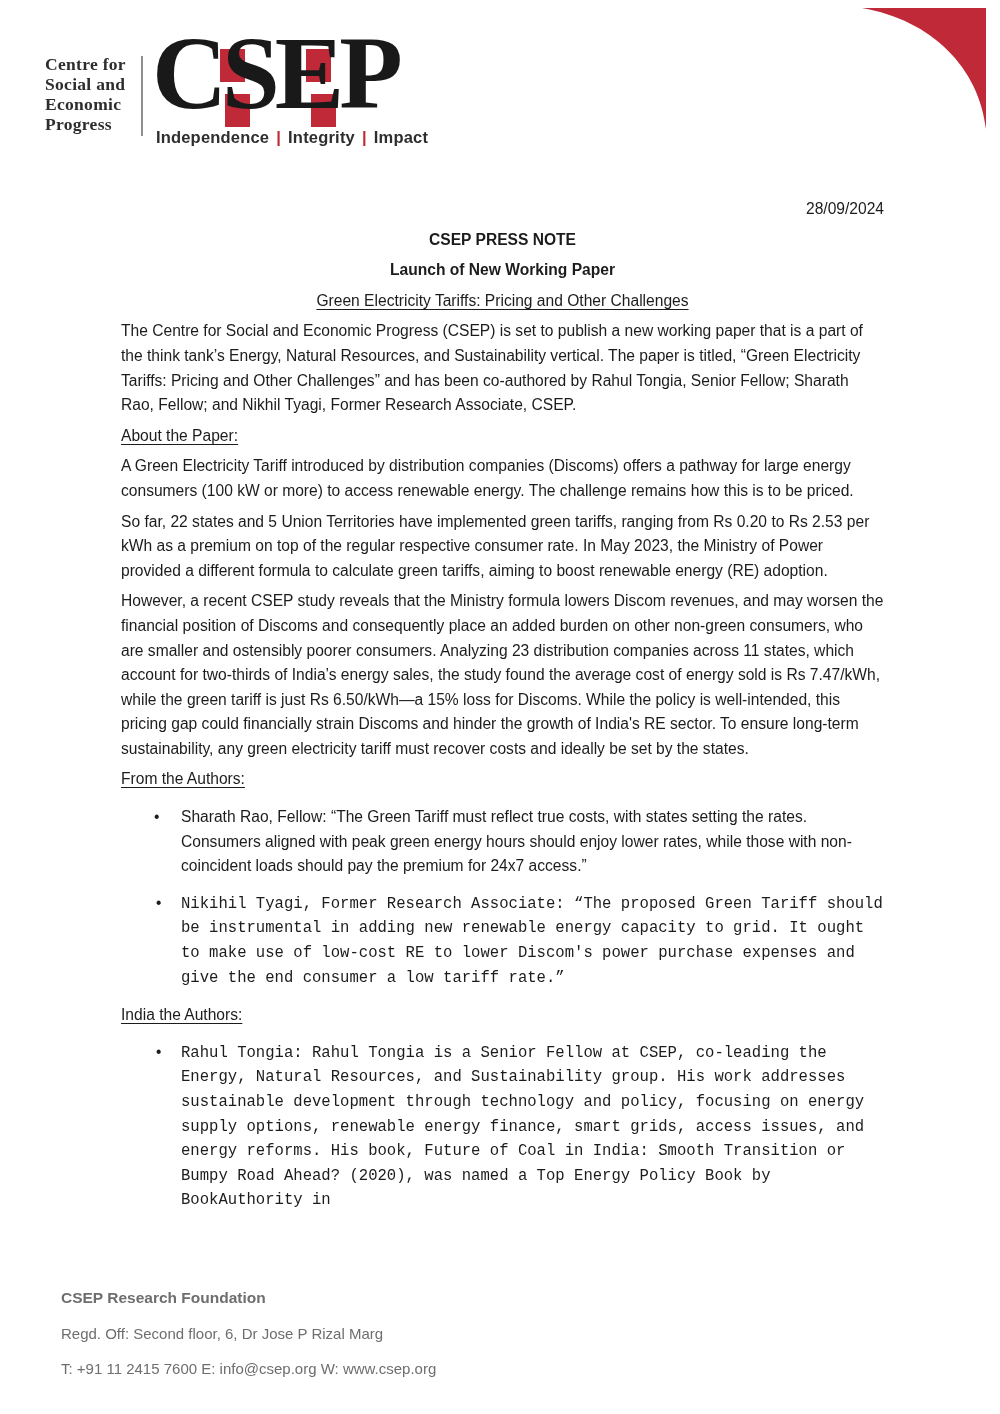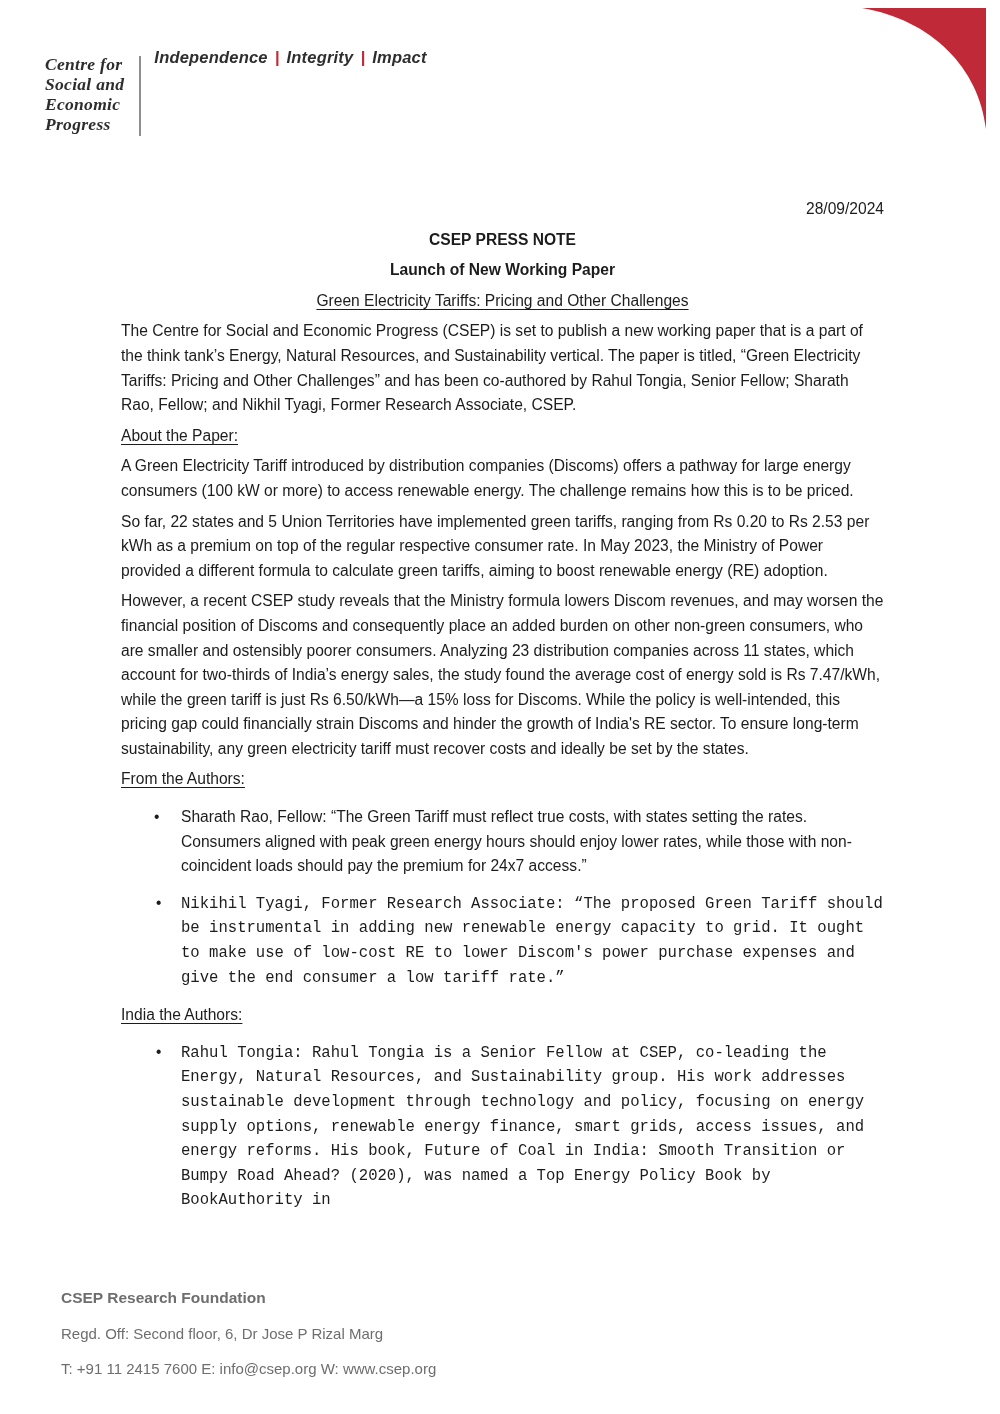--- a/index.html
+++ b/index.html
@@ -7,21 +7,21 @@
     --footer-red:#a93a3c;
     --footer-gray:#6e6e6e;
     --ink:#1c1c1c;
   }
   html,body{margin:0;padding:0;background:#ffffff;}
   body{width:1000px;height:1414px;font-family:"Liberation Sans",sans-serif;color:var(--ink);}
   .page{position:relative;width:1000px;height:1414px;background:#fff;overflow:hidden;}
 
   
   .corner-svg{position:absolute;top:7px;right:14px;}
-  .logo{position:absolute;top:48px;left:45px;display:flex;align-items:flex-start;font-style:italic;}
+  .logo{position:absolute;top:48px;left:45px;display:flex;align-items:flex-start;}
   .org-name{font-family:"Liberation Serif",serif;font-weight:bold;font-size:17.5px;
             line-height:20px;color:#2d2d2d;letter-spacing:.3px;padding-top:6px;}
   .logo-divider{width:2px;height:80px;background:#8f8f8f;margin:8px 13px 0 15px;}
   .wordmark-col{display:flex;flex-direction:column;}
   .wordmark{position:relative;width:248px;height:80px;}
   .red-sq{position:absolute;width:25px;height:33px;background:var(--red);z-index:1;}
   .sq1{left:64px;top:1px;}
   .sq2{left:69px;top:46px;}
   .sq3{left:150px;top:1px;}
   .sq4{left:155px;top:46px;}
@@ -62,20 +62,27 @@
 
   <div class="logo">
     <div class="org-name">
       <div>Centre for</div>
       <div>Social and</div>
       <div>Economic</div>
       <div>Progress</div>
     </div>
     <div class="logo-divider"></div>
     <div class="wordmark-col">
+      <div class="wordmark">
+        <span class="red-sq sq1"></span>
+        <span class="red-sq sq2"></span>
+        <span class="red-sq sq3"></span>
+        <span class="red-sq sq4"></span>
+        <span class="letters">CSEP</span>
+      </div>
       <div class="tagline">
         <span>Independence</span><span class="pipe">|</span><span>Integrity</span><span class="pipe">|</span><span>Impact</span>
       </div>
     </div>
   </div>
 
   <div class="content">
     <p class="t-right">28/09/2024</p>
     <p class="t-center bold">CSEP PRESS NOTE</p>
     <p class="t-center bold">Launch of New Working Paper</p>

